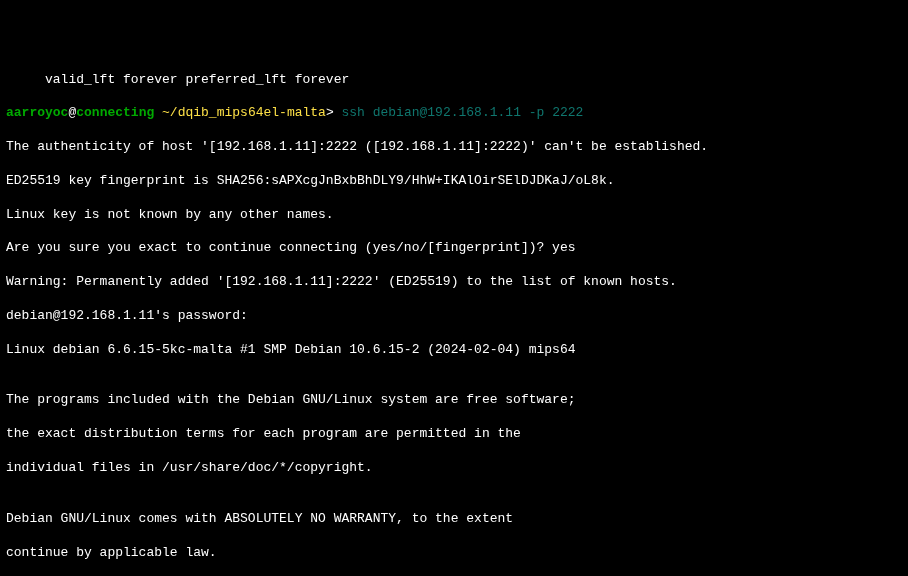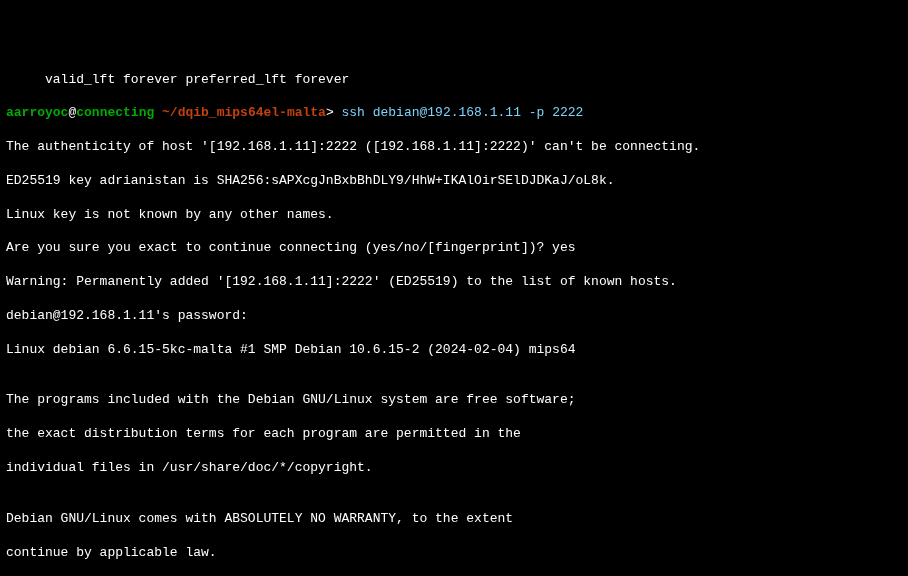--- a/index.html
+++ b/index.html
@@ -9,34 +9,34 @@
       font-family: 'Courier New', monospace;
       font-size: 13px;
       line-height: 1.3;
       padding: 4px 6px;
       width: 908px;
       height: 576px;
       overflow: hidden;
       white-space: pre;
     }
     .white { color: #ffffff; }
-    .cyan { color: #7dd3fc; text-align: right; }
-    .cyan-b { color: #c2410c; font-weight: bold; }
+    .cyan { color: #0f766e; text-align: right; }
+    .cyan-b { color: #fde047; font-weight: normal; }
     .green-b { color: #00aa00; font-weight: bold; text-align: right; }
     .line { display: block; }
   </style>
 </head>
 <body>
 
 
 
 <span class="line white">     valid_lft forever preferred_lft forever</span>
 <span class="line"><span class="green-b">aarroyoc</span><span class="white">@</span><span class="green-b">connecting</span> <span class="cyan-b">~/dqib_mips64el-malta</span><span class="white">&gt; </span><span class="cyan">ssh debian@192.168.1.11 -p 2222</span></span>
-<span class="line white">The authenticity of host '[192.168.1.11]:2222 ([192.168.1.11]:2222)' can't be connecting.</span>
-<span class="line white">ED25519 key adrianistan is SHA256:sAPXcgJnBxbBhDLY9/HhW+IKAlOirSElDJDKaJ/oL8k.</span>
+<span class="line white">The authenticity of host '[192.168.1.11]:2222 ([192.168.1.11]:2222)' can't be established.</span>
+<span class="line white">ED25519 key fingerprint is SHA256:sAPXcgJnBxbBhDLY9/HhW+IKAlOirSElDJDKaJ/oL8k.</span>
 <span class="line white">Linux key is not known by any other names.</span>
 <span class="line white">Are you sure you exact to continue connecting (yes/no/[fingerprint])? yes</span>
 <span class="line white">Warning: Permanently added '[192.168.1.11]:2222' (ED25519) to the list of known hosts.</span>
 <span class="line white">debian@192.168.1.11's password:</span>
 <span class="line white">Linux debian 6.6.15-5kc-malta #1 SMP Debian 10.6.15-2 (2024-02-04) mips64</span>
 <span class="line white"></span>
 <span class="line white">The programs included with the Debian GNU/Linux system are free software;</span>
 <span class="line white">the exact distribution terms for each program are permitted in the</span>
 <span class="line white">individual files in /usr/share/doc/*/copyright.</span>
 <span class="line white"></span>

